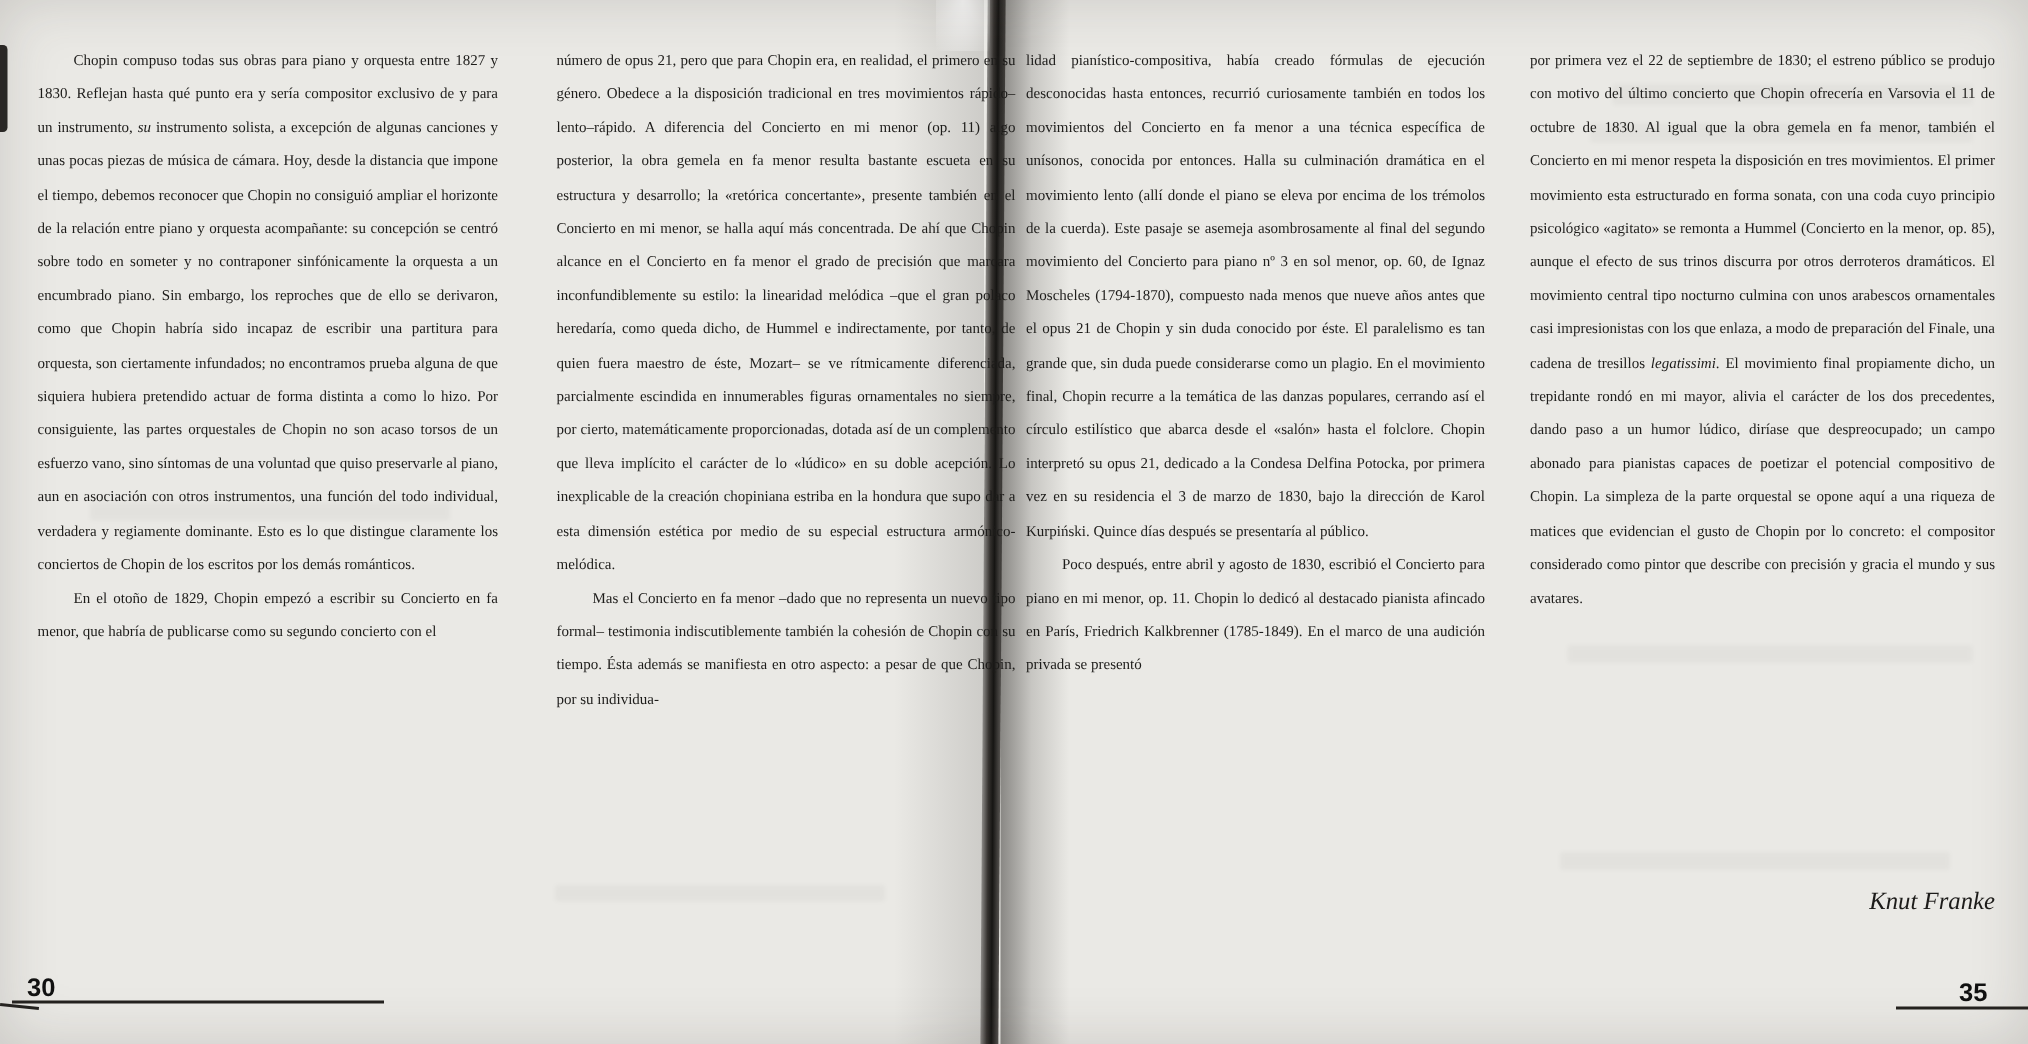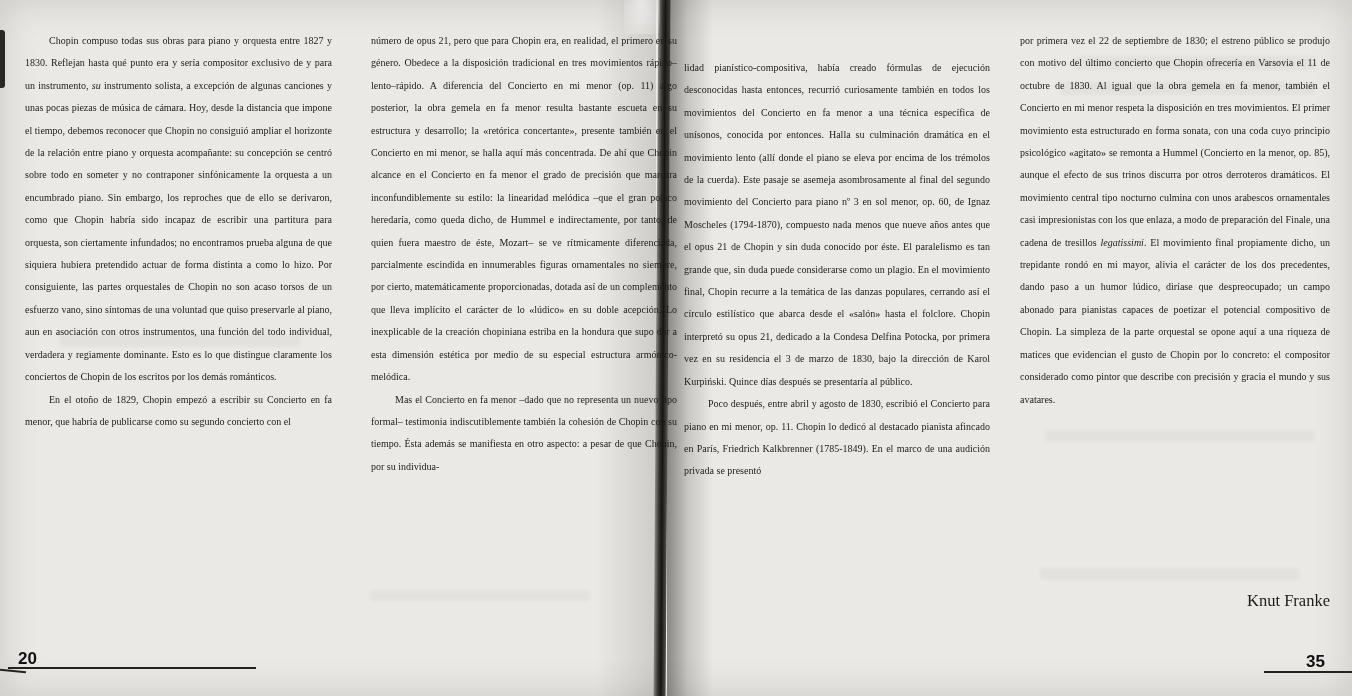--- a/index.html
+++ b/index.html
@@ -32,26 +32,26 @@
 
   
   .page-col{position:absolute;overflow:hidden;
     font-size:10px;line-height:22.4px;text-align:justify;
     hyphens:auto;-webkit-hyphens:auto;}
   .page-col p{margin:0;}
   .page-col p.indent{text-indent:24px;}
   .it{font-style:italic;}
   #col1{left:25px;top:30px;width:307px;height:624px;}
   #col2{left:347px;top:30px;width:306px;height:624px;margin-left:24px;}
-  #col3{left:684px;top:30px;width:306px;height:624px;margin-top:27px;}
+  #col3{left:684px;top:30px;width:306px;height:624px;}
   #col4{left:1020px;top:30px;width:310px;height:552px;}
 
   
   .signature{position:absolute;left:1020px;top:588px;width:310px;
-    text-align:right;font-size:16.5px;line-height:26px;}
+    text-align:right;font-style:italic;font-size:16.5px;line-height:26px;}
 
   
   .folio{position:absolute;font-family:"Liberation Sans","DejaVu Sans",sans-serif;
     font-weight:700;font-size:17px;color:#111;}
   #folio-left{left:18px;top:649px;}
   #folio-right{left:1306px;top:652px;}
   .folio-rule{position:absolute;height:2px;background:#24221f;}
   #rule-left{left:8px;top:667px;width:248px;}
   #rule-left-curve{left:0;top:670px;width:26px;height:2px;background:#24221f;transform:rotate(6deg);}
   #rule-right{left:1264px;top:671px;width:88px;}
@@ -88,20 +88,20 @@
       <p class="indent"><span>Poco después, entre abril y agosto de 1830, escribió el Concierto para piano en mi menor, op. 11. Chopin lo dedicó al destacado pianista afincado en París, Friedrich Kalkbrenner (1785-1849). En el marco de una audición privada se presentó</span></p>
     </div>
   <div id="col4" class="page-col">
       <p><span>por primera vez el 22 de septiembre de 1830; el estreno público se produjo con motivo del último concierto que Chopin ofrecería en Varsovia el 11 de octubre de 1830. Al igual que la obra gemela en fa menor, también el Concierto en mi menor respeta la disposición en tres movimientos. El primer movimiento esta estructurado en forma sonata, con una coda cuyo principio psicológico «agitato» se remonta a Hummel (Concierto en la menor, op. 85), aunque el efecto de sus trinos discurra por otros derroteros dramáticos. El movimiento central tipo nocturno culmina con unos arabescos ornamentales casi impresionistas con los que enlaza, a modo de preparación del Finale, una cadena de tresillos </span><span class="it">legatissimi</span><span>. El movimiento final propiamente dicho, un trepidante rondó en mi mayor, alivia el carácter de los dos precedentes, dando paso a un humor lúdico, diríase que despreocupado; un campo abonado para pianistas capaces de poetizar el potencial compositivo de Chopin. La simpleza de la parte orquestal se opone aquí a una riqueza de matices que evidencian el gusto de Chopin por lo concreto: el compositor considerado como pintor que describe con precisión y gracia el mundo y sus avatares.</span></p>
     </div>
 
   <div class="signature">
     <div>Knut Franke</div>
   </div>
 
-  <div id="folio-left" class="folio">20</div>
+  <div id="folio-left" class="folio">30</div>
   <div id="rule-left" class="folio-rule"></div>
   <div id="rule-left-curve" class="folio-rule"></div>
   <div id="folio-right" class="folio">35</div>
   <div id="rule-right" class="folio-rule"></div>
 
   <div class="vignette"></div>
 </div>
 
 </body></html>

